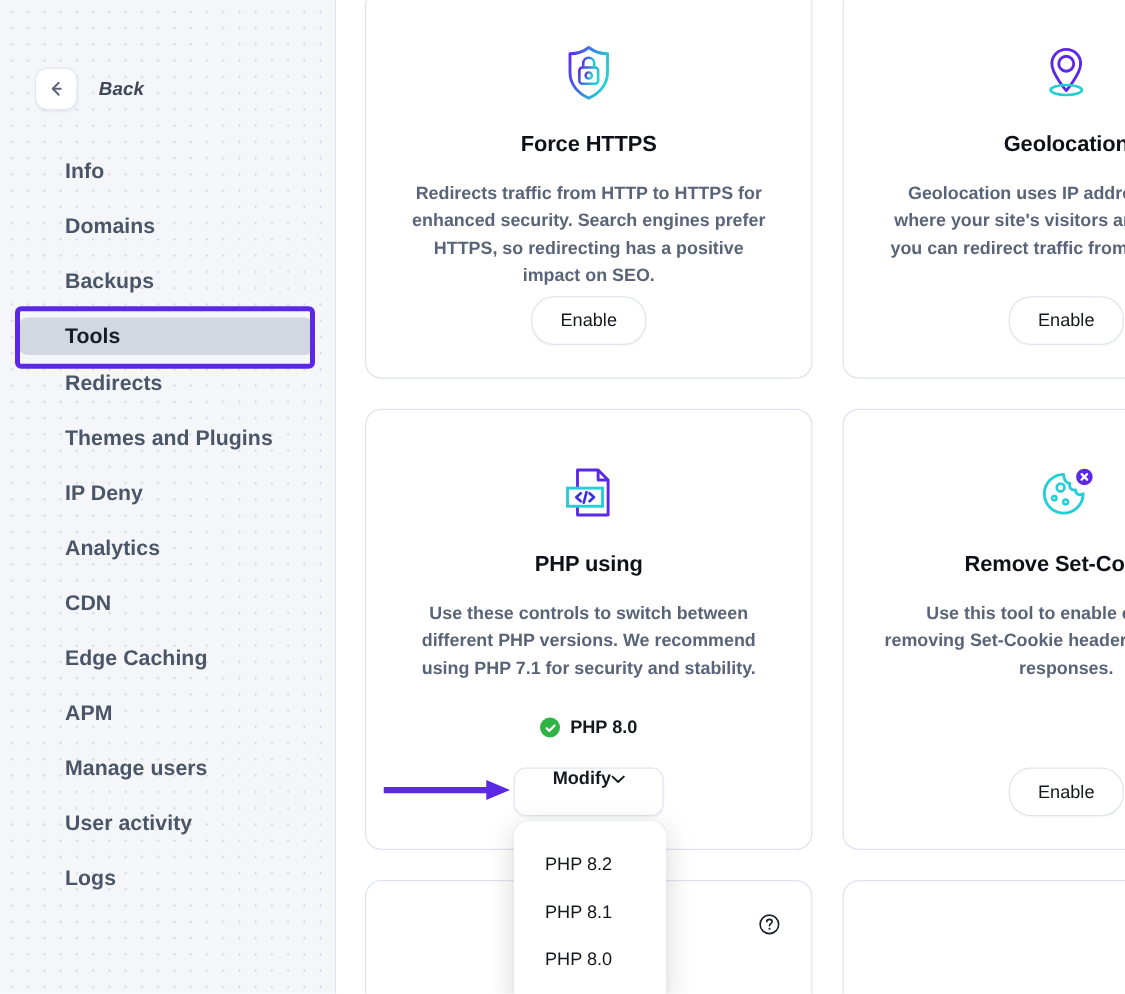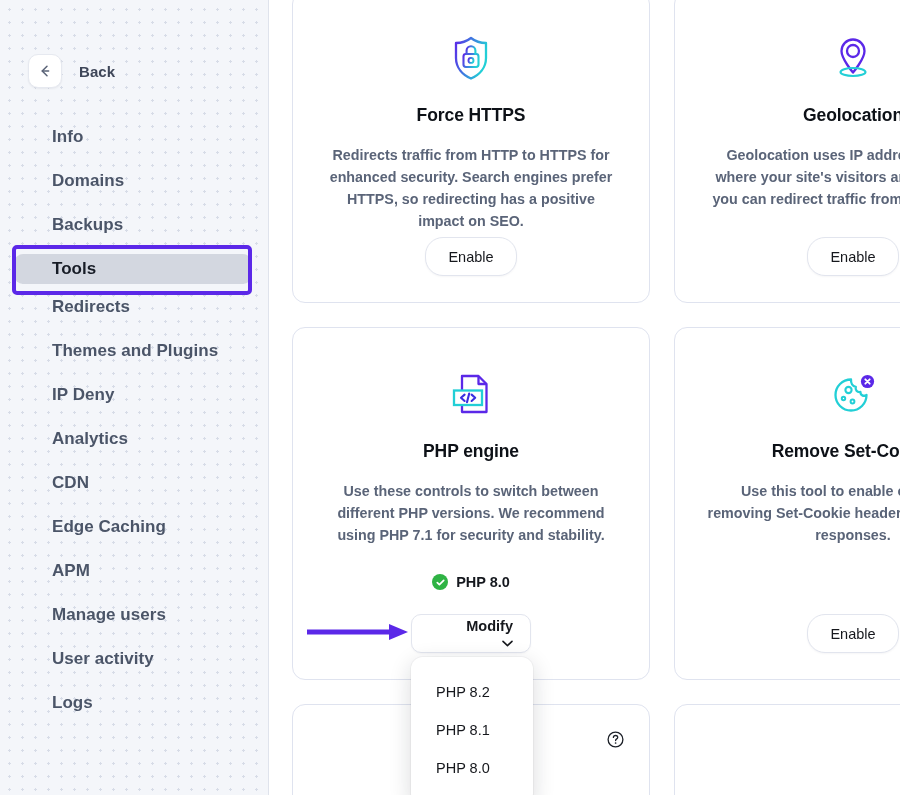--- a/index.html
+++ b/index.html
@@ -47,20 +47,21 @@
     flex: 0 0 auto;
     cursor: pointer;
   }
   .back-circle svg { display: block; }
 
   .back-label {
     font-size: 15px;
     font-weight: 700;
     color: #3f4759;
     letter-spacing: .1px;
+    font-style: italic;
   }
 
   #nav { margin-top: 34px; }
 
   .nav-item {
     height: 30px;
     display: flex;
     align-items: center;
     padding: 0 14px 0 38px;
     margin: 0 16px 14px 14px;
@@ -192,24 +193,23 @@
     height: 39px;
     padding: 0 17px;
     border: 1px solid #e2e5ee;
     border-radius: 10px;
     background: #ffffff;
     font-family: inherit;
     font-size: 14.5px;
     font-weight: 700;
     color: #16181d;
     cursor: pointer;
-    display: flex; align-items: flex-end; justify-content: center;
+    display: flex; align-items: flex-start; justify-content: center;
     gap: 0;
     box-shadow: 0 1px 2px rgba(16,24,40,.04);
-    flex-direction: column;
   }
 
   #dropdown-menu {
     position: absolute;
     left: 0;
     top: 43px;
     width: 122px;
     background: #ffffff;
     border-radius: 12px;
     box-shadow: 0 6px 22px rgba(16,24,40,.16), 0 0 0 1px rgba(16,24,40,.035);
@@ -349,21 +349,21 @@
       <div class="card-icon">
         <svg width="44" height="46" viewBox="0 0 44 46" fill="none">
           <path d="M13 5 H29.5 L37.5 13 V41 H13 Z" stroke="#5b28e8" stroke-width="2.3" fill="none" stroke-linejoin="round"></path>
           <path d="M29.5 5 V13 H37.5" stroke="#5b28e8" stroke-width="2.3" fill="none" stroke-linejoin="round"></path>
           <rect x="5" y="19.5" width="28" height="14.5" stroke="#22cfd6" stroke-width="2.3" fill="#ffffff"></rect>
           <path d="M15.6 23.6 L12 26.8 L15.6 30" stroke="#3b2fe0" stroke-width="2.1" fill="none" stroke-linecap="round" stroke-linejoin="round"></path>
           <path d="M22.6 23.6 L26.2 26.8 L22.6 30" stroke="#3b2fe0" stroke-width="2.1" fill="none" stroke-linecap="round" stroke-linejoin="round"></path>
           <path d="M20.2 22.6 L18 31.2" stroke="#3b2fe0" stroke-width="2.1" stroke-linecap="round"></path>
         </svg>
       </div>
-      <div class="card-title">PHP engine</div>
+      <div class="card-title">PHP using</div>
       <div class="card-desc">Use these controls to switch between different PHP versions. We recommend using PHP 7.1 for security and stability.</div>
 
       <div class="php-status">
         <span class="check-badge">
           <svg width="11" height="11" viewBox="0 0 11 11" fill="none">
             <path d="M2.3 5.6 L4.4 7.7 L8.7 3.4" stroke="#ffffff" stroke-width="1.7" stroke-linecap="round" stroke-linejoin="round"></path>
           </svg>
         </span>
         <span>PHP 8.0</span>
       </div>

